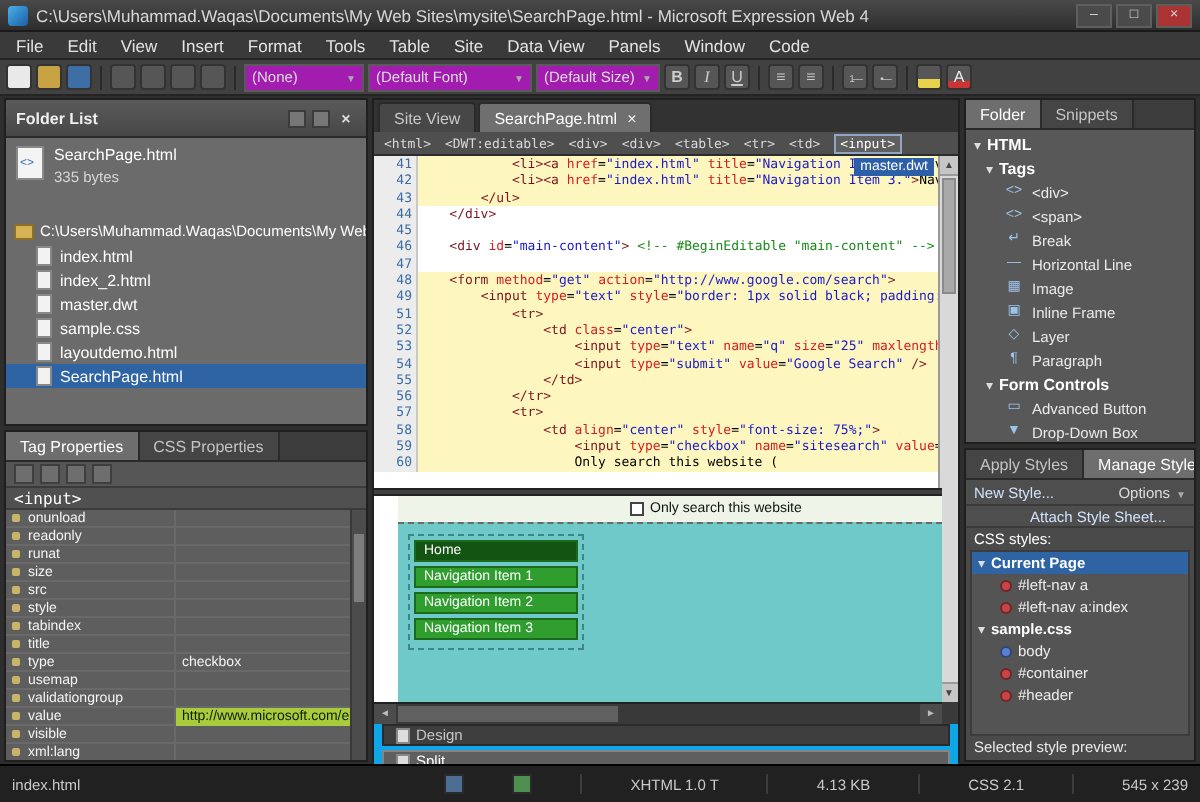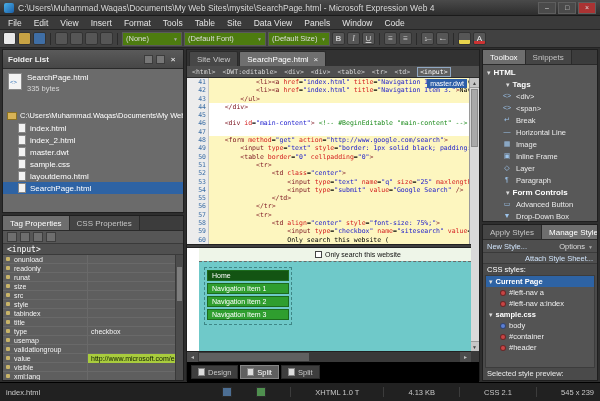--- a/index.html
+++ b/index.html
@@ -28,21 +28,21 @@
 .ic-hl{background:linear-gradient(#565656 60%,#e8d44c 60%);}
 .ic-fc{background:linear-gradient(#565656 70%,#c33 70%);color:#eee;}
 .gB::before{content:"B";font-weight:bold;}
 .gI::before{content:"I";font-style:italic;font-family:"Liberation Serif",serif;}
 .gU::before{content:"U";text-decoration:underline;}
 .gAL::before{content:"≡";}
 .gAC::before{content:"≡";}
 .gBu::before{content:"•—";font-size:5px;letter-spacing:-1px;}
 .gNu::before{content:"1—";font-size:5px;letter-spacing:-1px;}
 .tsep{width:1px;height:12px;background:#2a2a2a;margin:0 2px;flex:none;}
-.tdrop{height:14px;background:#4d7c0f;border:1px solid #5a5a5a;color:#ddd;font-size:7.5px;display:flex;align-items:center;padding:0 3px;gap:3px;flex:none;white-space:nowrap;overflow:hidden;}
+.tdrop{height:14px;background:#a21caf;border:1px solid #5a5a5a;color:#ddd;font-size:7.5px;display:flex;align-items:center;padding:0 3px;gap:3px;flex:none;white-space:nowrap;overflow:hidden;}
 .arr{margin-left:auto;flex:none;}
 .arr::before{content:"▼";font-size:5px;color:#aaa;}
 
 
 .panel{position:absolute;background:#4a4a4a;border:1px solid #1f1f1f;display:flex;flex-direction:column;overflow:hidden;}
 .ptabs{height:15px;display:flex;background:#3c3c3c;flex:none;border-bottom:1px solid #2a2a2a;}
 .ptab{padding:0 7px;line-height:15px;font-size:8px;color:#c4c4c4;background:#454545;border-right:1px solid #2a2a2a;white-space:nowrap;}
 .ptab.act{background:#6e6e6e;color:#fff;}
 .phead{height:19px;background:linear-gradient(#5a5a5a,#474747);display:flex;align-items:center;padding:0 5px;font-size:8px;color:#f0f0f0;font-weight:bold;flex:none;border-bottom:1px solid #2a2a2a;}
 .ph-btns{margin-left:auto;display:flex;gap:3px;align-items:center;}
@@ -112,40 +112,40 @@
 .d-canvas{position:absolute;top:13px;left:12px;right:0;bottom:0;background:var(--canvas,#6fc9c9);border-top:1px dashed #6a6a6a;}
 .d-navbox{position:absolute;top:5px;left:5px;width:88px;border:1px dashed #3f8787;padding:2px;}
 .dnav{height:11px;background:var(--nav,#2f9e2f);border:1px solid #1c6b1c;color:#fff;font-size:7px;line-height:9px;padding-left:4px;margin-bottom:2px;white-space:nowrap;overflow:hidden;}
 .dnav.cur{background:var(--nav-current,#135413);}
 .hscroll{position:absolute;top:301px;left:0;width:284px;height:11px;background:#393939;border-top:1px solid #222;display:flex;align-items:center;}
 .hs-btn{width:11px;height:10px;background:#4c4c4c;color:#bbb;font-size:5px;text-align:center;line-height:10px;flex:none;}
 .hs-btn::before{content:"◄";}
 .hs-btn.r::before{content:"►";}
 .hs-thumb{width:110px;height:8px;background:#606060;margin:0 1px;flex:none;}
 .hs-sp{flex:1;}
-.viewbar{position:absolute;top:312px;left:0;right:0;height:20px;background:#000000;display:flex;align-items:center;gap:2px;padding:0 4px;}
+.viewbar{position:absolute;top:312px;left:0;right:0;height:20px;background:#0ea5e9;display:flex;gap:2px;padding:0 4px;flex-direction:column;}
 .vbtn{height:14px;display:flex;align-items:center;gap:3px;padding:0 6px;font-size:7.5px;color:#c6c6c6;background:#3e3e3e;border:1px solid #2a2a2a;}
 .vbtn.act{background:#5f5f5f;color:#fff;border-color:#858585;}
 .vbtn-ic{width:7px;height:8px;background:#ddd;border:1px solid #888;flex:none;}
 
 
 #toolbox{left:482px;top:49px;width:116px;height:173px;}
 .tbx-body{flex:1;background:#585858;overflow:hidden;padding-top:1px;}
 .tbx-sec{display:flex;align-items:center;gap:3px;height:12px;font-size:8px;color:#fff;font-weight:bold;padding-left:4px;}
-.tbx-sec.lv2{padding-left:10px;margin-left:13px;}
+.tbx-sec.lv2{padding-left:10px;}
 .tbx-arrow::before{content:"▾";font-size:7px;color:#ddd;font-weight:normal;}
 .tbx-item{display:flex;align-items:center;gap:4px;height:12px;padding-left:19px;font-size:7.5px;color:#eaeaea;white-space:nowrap;overflow:hidden;}
 .tbx-ic{width:10px;flex:none;font-size:7px;color:#9cc3ea;text-align:center;line-height:10px;}
 
 
 #styles-panel{left:482px;top:224px;width:116px;height:157px;}
 .sp-toolbar{height:13px;display:flex;align-items:center;padding:0 4px;gap:4px;background:#4e4e4e;border-bottom:1px solid #3a3a3a;flex:none;font-size:7.5px;}
 .sp-link{color:#cfe3fa;white-space:nowrap;}
 .sp-options{margin-left:auto;display:flex;gap:3px;align-items:center;color:#ddd;}
-.sp-row2{height:11px;display:flex;justify-content:flex-end;padding:0 4px;align-items:center;background:#4e4e4e;font-size:7.5px;flex:none;border-bottom:1px solid #3a3a3a;}
+.sp-row2{height:11px;display:flex;justify-content:flex-end;padding:0 14px;align-items:center;background:#4e4e4e;font-size:7.5px;flex:none;border-bottom:1px solid #3a3a3a;}
 .sp-label{height:11px;line-height:11px;font-size:7.5px;color:#fff;padding:0 4px;flex:none;}
 .sp-tree{flex:1;background:#545454;border:1px solid #3c3c3c;margin:0 2px;overflow:hidden;}
 .st-group{display:flex;align-items:center;gap:3px;height:11px;padding-left:3px;font-size:7.5px;font-weight:bold;color:#fff;}
 .st-group.sel{background:var(--selection,#2e63a4);}
 .st-item{display:flex;align-items:center;gap:3px;height:11px;padding-left:14px;font-size:7.5px;color:#eee;white-space:nowrap;overflow:hidden;}
 .st-dot{width:6px;height:6px;border-radius:50%;flex:none;border:1px solid rgba(0,0,0,.45);}
 .sp-preview{height:12px;line-height:12px;font-size:7.5px;color:#eaeaea;padding:0 4px;flex:none;}
 
 
 .statusbar{position:absolute;left:0;right:0;bottom:0;height:19px;background:#212121;border-top:1px solid #000;display:flex;align-items:center;padding:0 6px;font-size:7.5px;color:#c9c9c9;}
@@ -411,24 +411,20 @@
         </div>
         <div class="code-line hl">
           <span class="ln">48</span>
           <span class="ct">    <span class="c-tag">&lt;form</span> <span class="c-att">method</span>=<span class="c-str">"get"</span> <span class="c-att">action</span>=<span class="c-str">"http://www.google.com/search"</span><span class="c-tag">&gt;</span></span>
         </div>
         <div class="code-line hl">
           <span class="ln">49</span>
           <span class="ct">        <span class="c-tag">&lt;input</span> <span class="c-att">type</span>=<span class="c-str">"text"</span> <span class="c-att">style</span>=<span class="c-str">"border: 1px solid black; padding: 4px; width: 250px;"</span></span>
         </div>
         <div class="code-line hl">
-          <span class="ln">50</span>
-          <span class="ct">        <span class="c-tag">&lt;table</span> <span class="c-att">border</span>=<span class="c-str">"0"</span> <span class="c-att">cellpadding</span>=<span class="c-str">"0"</span><span class="c-tag">&gt;</span></span>
-        </div>
-        <div class="code-line hl">
           <span class="ln">51</span>
           <span class="ct">            <span class="c-tag">&lt;tr</span><span class="c-tag">&gt;</span></span>
         </div>
         <div class="code-line hl">
           <span class="ln">52</span>
           <span class="ct">                <span class="c-tag">&lt;td</span> <span class="c-att">class</span>=<span class="c-str">"center"</span><span class="c-tag">&gt;</span></span>
         </div>
         <div class="code-line hl">
           <span class="ln">53</span>
           <span class="ct">                    <span class="c-tag">&lt;input</span> <span class="c-att">type</span>=<span class="c-str">"text"</span> <span class="c-att">name</span>=<span class="c-str">"q"</span> <span class="c-att">size</span>=<span class="c-str">"25"</span> <span class="c-att">maxlength</span>= = </span>
@@ -500,21 +496,21 @@
         </div>
         <div class="vbtn">
           <span class="vbtn-ic"></span>
           <span>Split</span>
         </div>
       </div>
   </div>
 
   <div class="panel" id="toolbox">
     <div class="ptabs" id="tbx-tabs">
-        <span class="ptab act">Toolbox</span>
+        <span class="ptab act">Folder</span>
         <span class="ptab">Snippets</span>
       </div>
     <div class="tbx-body" id="tbx-body">
         <div class="tbx-sec lv1">
           <span class="tbx-arrow"></span>
           <span>HTML</span>
         </div>
         <div class="tbx-sec lv2">
           <span class="tbx-arrow"></span>
           <span>Tags</span>

